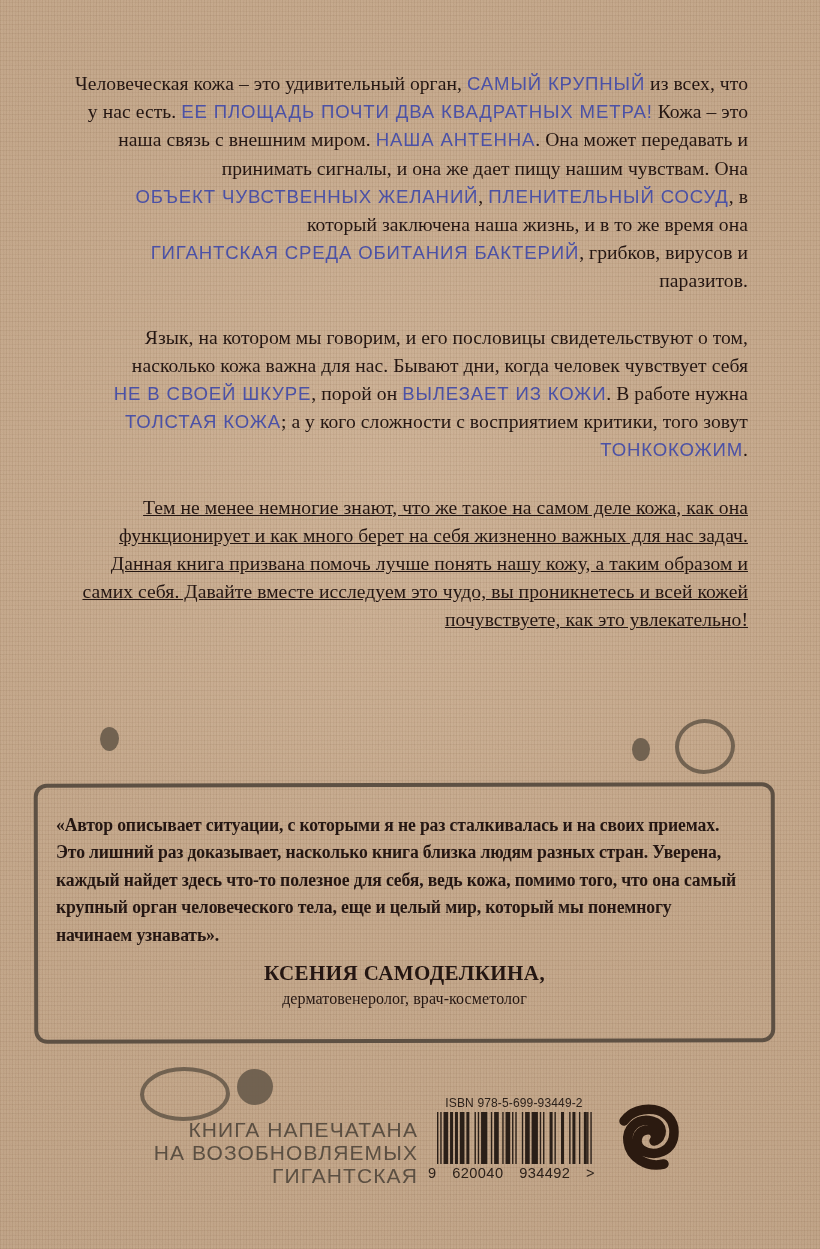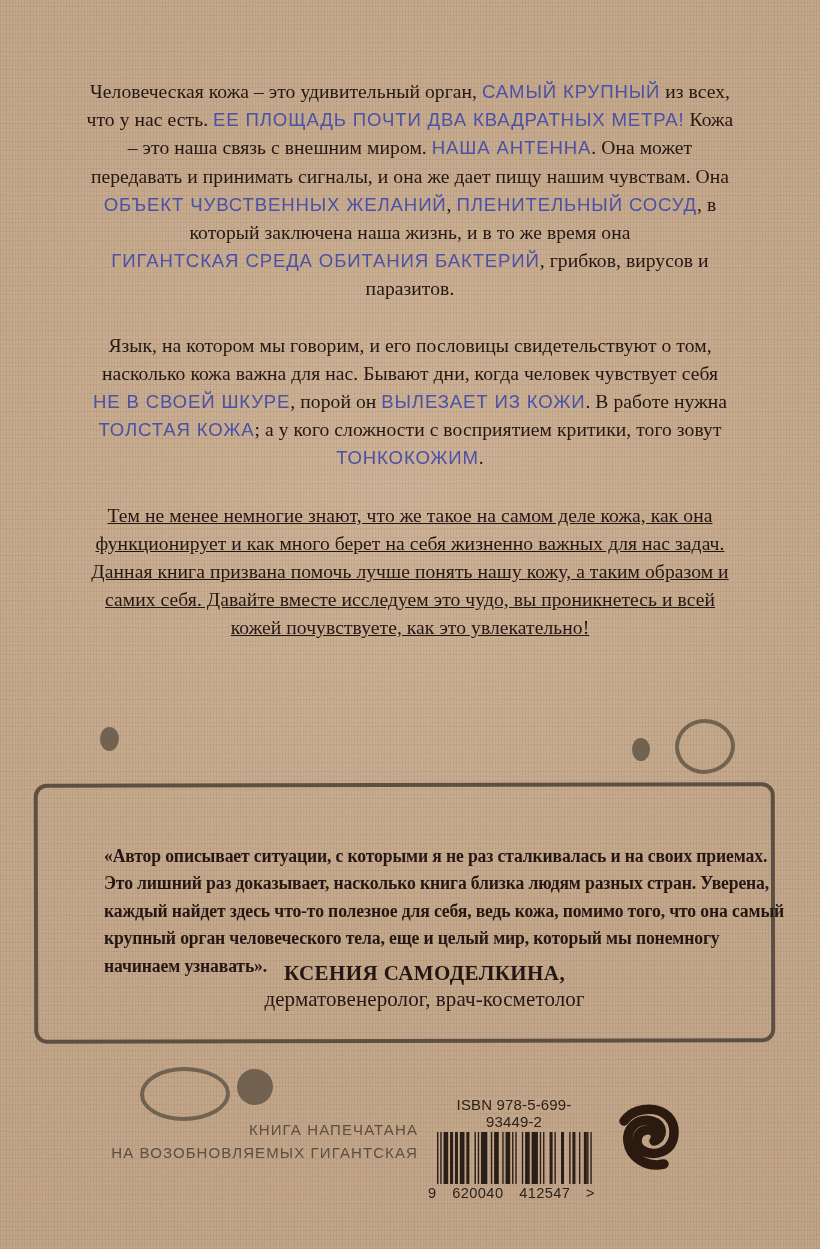--- a/index.html
+++ b/index.html
@@ -66,22 +66,22 @@
     right: 64px;
     top: 62px;
     text-align: center;
   }
 
   .para {
     font-family: "Liberation Serif", serif;
     font-size: 19.6px;
     line-height: 28.2px;
     color: #241612;
-    text-align: center;
-    margin: 16px;
+    text-align: right;
+    margin: 8px;
     letter-spacing: 0.06px;
     text-rendering: optimizeLegibility;
   }
   .para + .para { margin-top: 28px; }
   .para.p3 { margin-top: 29px; text-decoration: underline; }
 
   .hi {
     font-family: "Liberation Sans", sans-serif;
     color: #4b51a6;
     font-size: 18.6px;
@@ -114,84 +114,82 @@
     width: 741px;
     height: 260px;
     border: 4px solid #5d5043;
     border-radius: 13px;
     box-sizing: border-box;
     transform: rotate(-0.12deg);
   }
   .quote-inner {
     position: absolute;
     left: 56px;
-    top: 843px;
+    top: 812px;
     width: 716px;
-    margin-left: 48px;
   }
   .quote-text {
     font-family: "Liberation Serif", serif;
     font-size: 18.4px;
     line-height: 27.4px;
     color: #241612;
     font-weight: 700;
     text-align: left;
     margin: 0;
     letter-spacing: -0.15px;
     transform: scaleX(0.96);
     transform-origin: left center;
   }
   .quote-attr {
     position: absolute;
     left: 34px;
     width: 741px;
     top: 960px;
     text-align: center;
-    padding-left: 20px;
   }
   .attr-name {
     font-family: "Liberation Serif", serif;
     font-weight: 700;
     font-size: 21px;
     color: #241612;
     letter-spacing: 0.4px;
     line-height: 26px;
   }
   .attr-role {
     font-family: "Liberation Serif", serif;
-    font-size: 21px;
+    font-size: 16px;
     color: #241612;
     letter-spacing: 0.1px;
     line-height: 24px;
     margin-top: 1px;
   }
 
   
   .eco-note {
     position: absolute;
     left: 40px;
     top: 1118px;
     width: 378px;
     text-align: right;
     font-family: "Liberation Sans", sans-serif;
-    font-size: 15px;
+    font-size: 21px;
     line-height: 23px;
     letter-spacing: 1.1px;
     color: #5b4f42;
   }
 
   .isbn-block {
     position: absolute;
     left: 434px;
     top: 1096px;
     width: 160px;
   }
   .isbn-text {
     font-family: "Liberation Sans", sans-serif;
-    font-size: 15px;
+    font-size: 12px;
     color: #2c211a;
     letter-spacing: 0.15px;
     text-align: center;
     margin-bottom: 2px;
   }
   .barcode {
     height: 52px;
     width: 155px;
     margin: 0 auto;
     display: block;
@@ -294,21 +292,21 @@
           <rect x="135.42" y="0" width="3.01" height="52"></rect>
           <rect x="141.95" y="0" width="1.38" height="52"></rect>
           <rect x="146.84" y="0" width="3.01" height="52"></rect>
           <rect x="150.11" y="0" width="1.38" height="52"></rect>
           <rect x="153.37" y="0" width="1.38" height="52"></rect>
         </g>
     </svg>
     <div class="barcode-digits">
       <span>9</span>
       <span>620040</span>
-      <span>412547</span>
+      <span>934492</span>
       <span>&gt;</span>
     </div>
   </div>
 
   <svg class="logo-eksmo" viewBox="0 0 86 92" xmlns="http://www.w3.org/2000/svg">
     <path d="M16 25 C30 6, 66 10, 66 36 C66 56, 46 62, 34 54 C26 48, 28 36, 38 34 C46 32.5, 50 40, 46 45
              C56 42, 56 28, 44 25 C29 21.5, 18 33, 20 46 C22 61, 38 72, 56 68" fill="none" stroke="#2b1a10" stroke-width="9.5" stroke-linecap="round" stroke-linejoin="round"></path>
   </svg>
 
 </div>

